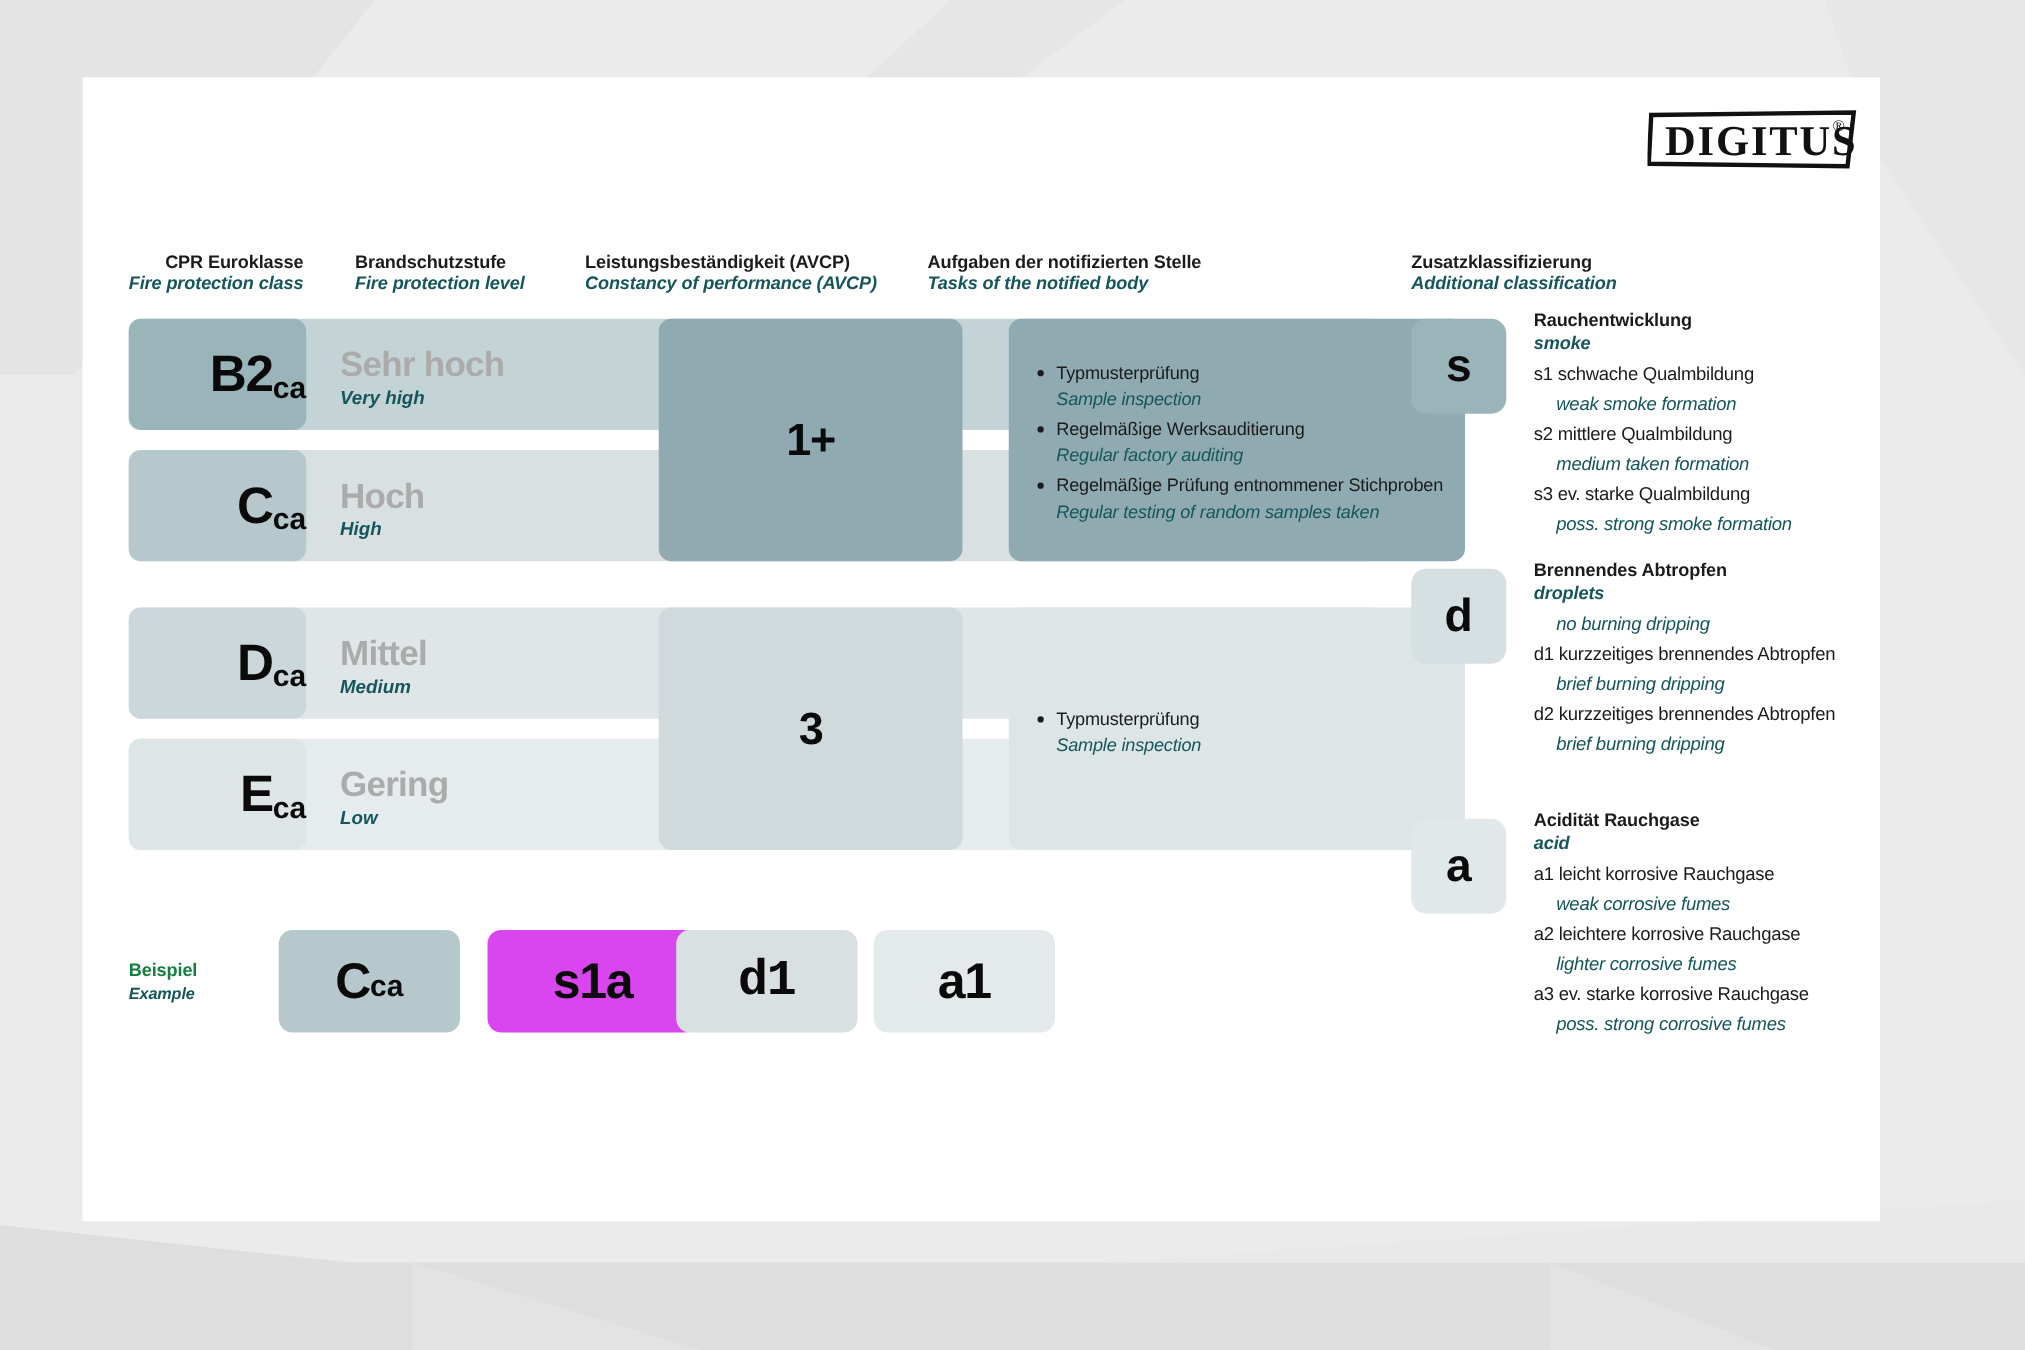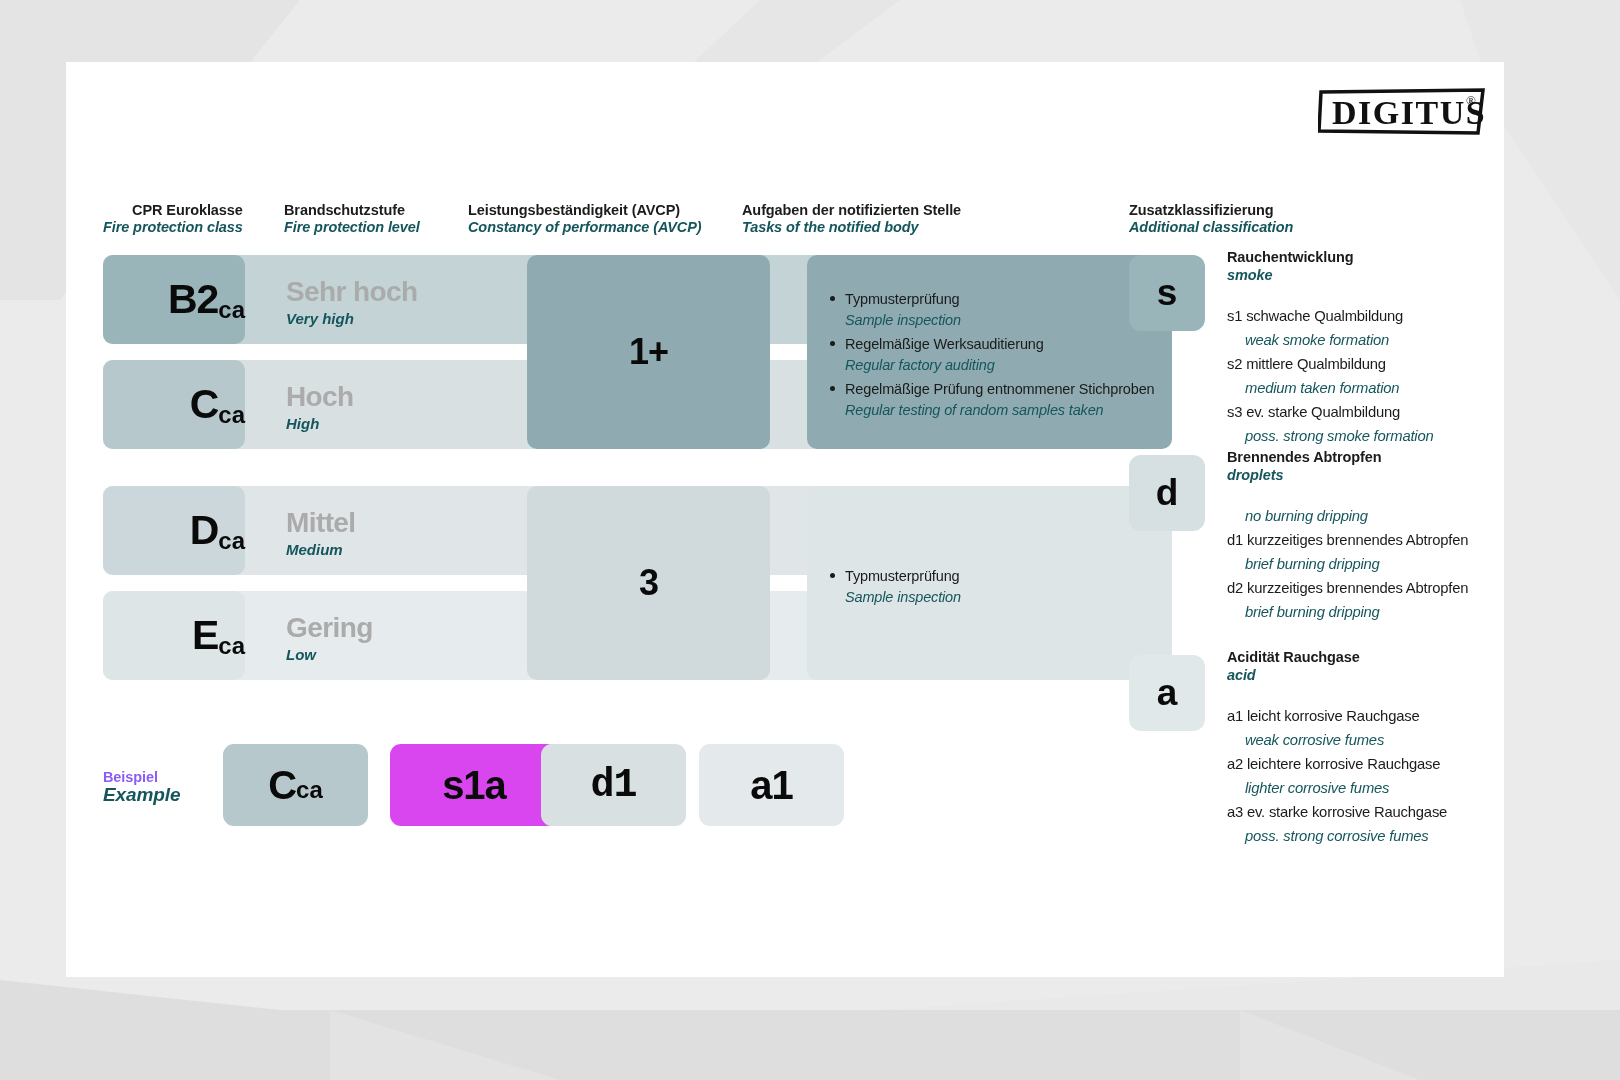--- a/index.html
+++ b/index.html
@@ -116,21 +116,21 @@
     font-size: 24px;
     vertical-align: baseline;
     position: relative;
     top: 5px;
     letter-spacing: 0;
   }
 
   
   .lvl {
     position: absolute;
-    left: 183px;
+    left: 169px;
   }
   .lvl .de {
     font-size: 28px;
     font-weight: bold;
     color: #ababab;
     line-height: 30px;
     letter-spacing: -0.6px;
   }
   .lvl .en {
     font-size: 15px;
@@ -249,21 +249,21 @@
     letter-spacing: -0.1px;
   }
   .add-sub {
     font-size: 14.5px;
     font-weight: bold;
     font-style: italic;
     color: #15565c;
     line-height: 18px;
     letter-spacing: -0.1px;
   }
-  .add-rows { margin-top: 20px; }
+  .add-rows { margin-top: 4px; }
   .add-row .de {
     font-size: 14.8px;
     color: #1b1b1b;
     line-height: 24px;
     letter-spacing: -0.2px;
     white-space: nowrap;
   }
   .add-row .en {
     font-size: 14.8px;
     font-style: italic;
@@ -283,26 +283,26 @@
     height: 82px;
   }
   .ex-label {
     position: absolute;
     left: 0;
     top: 25px;
   }
   .ex-label .de {
     font-size: 14.5px;
     font-weight: bold;
-    color: #8b5cf6;
+    color: #15803d;
     line-height: 17px;
     letter-spacing: -0.1px;
   }
   .ex-label .en {
-    font-size: 19px;
+    font-size: 13px;
     font-weight: bold;
     font-style: italic;
     color: #15565c;
     line-height: 17px;
     letter-spacing: -0.1px;
   }
 
   .ex-chip {
     position: absolute;
     top: 0;

